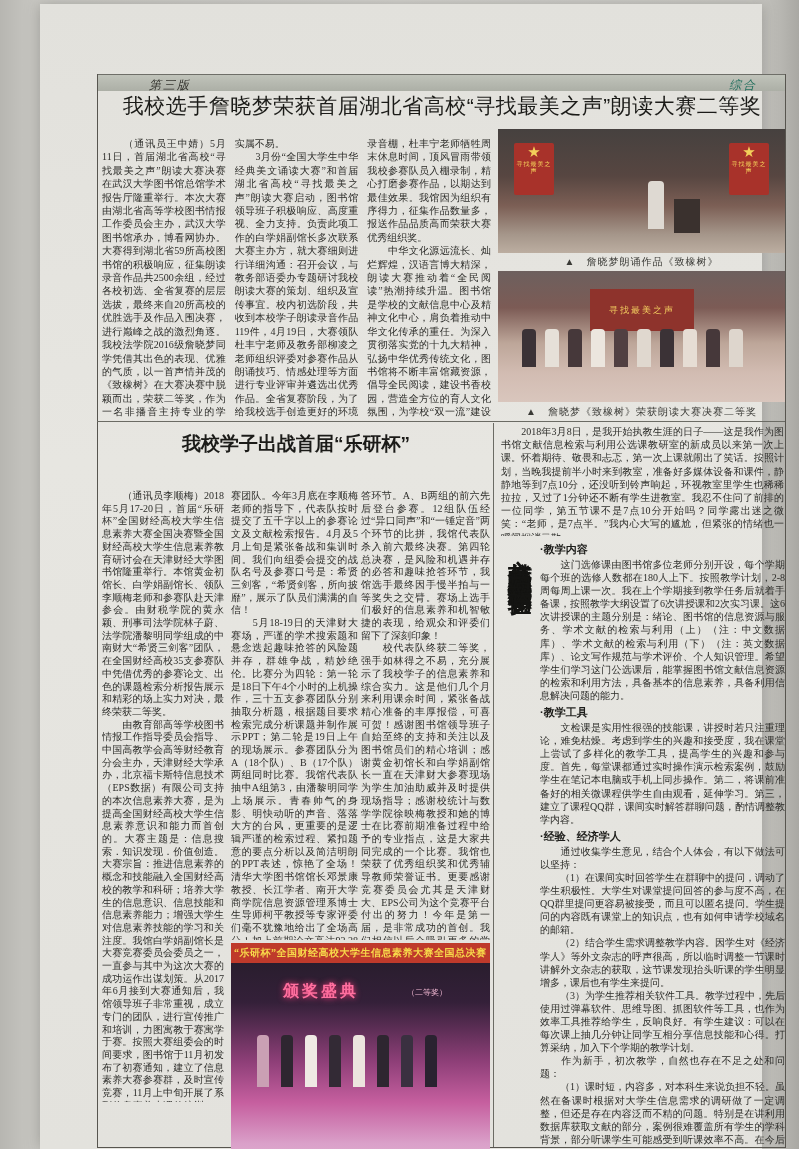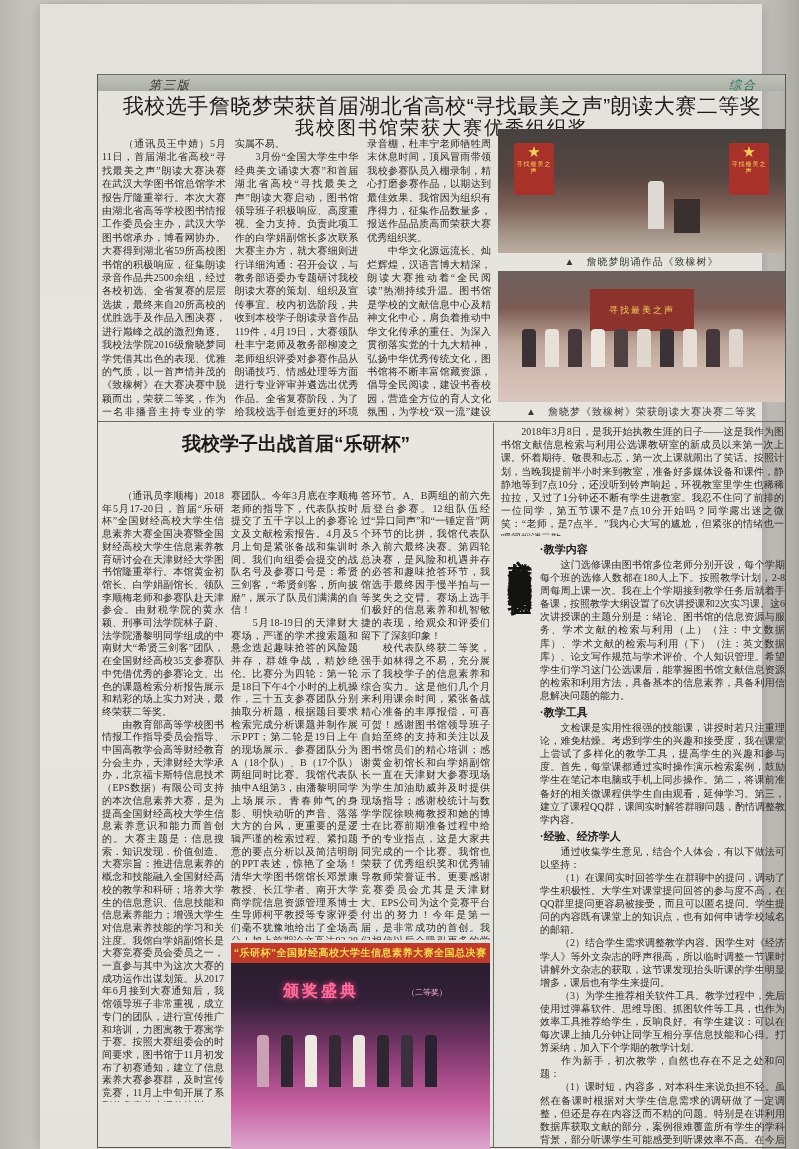--- a/index.html
+++ b/index.html
@@ -75,21 +75,20 @@
 
 <div class="sheet abs">
 
   <div class="abs band">
     <span class="band-left">第三版</span>
     <span class="band-right">综合</span>
   </div>
   <div class="abs frame"></div>
 
   <div class="abs hl hl1">我校选手詹晓梦荣获首届湖北省高校“寻找最美之声”朗读大赛二等奖</div>
-  <div class="abs hl hl2">我校图书馆荣获大赛优秀组织奖</div>
 
   <div class="abs cols">
     <div class="col">　　（通讯员王中婧）5月11日，首届湖北省高校“寻找最美之声”朗读大赛决赛在武汉大学图书馆总馆学术报告厅隆重举行。本次大赛由湖北省高等学校图书情报工作委员会主办，武汉大学图书馆承办，博看网协办。大赛得到湖北省59所高校图书馆的积极响应，征集朗读录音作品共2500余组，经过各校初选、全省复赛的层层选拔，最终来自20所高校的优胜选手及作品入围决赛，进行巅峰之战的激烈角逐。我校法学院2016级詹晓梦同学凭借其出色的表现、优雅的气质，以一首声情并茂的《致橡树》在大赛决赛中脱颖而出，荣获二等奖，作为一名非播音主持专业的学生，在专业选手云集的全省朗读大赛决赛中，能取得如此成绩</div>
     <div class="col">实属不易。
 　　3月份“全国大学生中华经典美文诵读大赛”和首届湖北省高校“寻找最美之声”朗读大赛启动，图书馆领导班子积极响应、高度重视、全力支持。负责此项工作的白学娟副馆长多次联系大赛主办方，就大赛细则进行详细沟通：召开会议，与教务部语委办专题研讨我校朗读大赛的策划、组织及宣传事宜。校内初选阶段，共收到本校学子朗读录音作品119件，4月19日，大赛领队杜丰宁老师及教务部柳凌之老师组织评委对参赛作品从朗诵技巧、情感处理等方面进行专业评审并遴选出优秀作品。全省复赛阶段，为了给我校选手创造更好的环境和条件录制优质参赛作品，白学娟副馆长特地联系了专业</div>
     <div class="col">录音棚，杜丰宁老师牺牲周末休息时间，顶风冒雨带领我校参赛队员入棚录制，精心打磨参赛作品，以期达到最佳效果。我馆因为组织有序得力，征集作品数量多，报送作品品质高而荣获大赛优秀组织奖。
 　　中华文化源远流长、灿烂辉煌，汉语言博大精深，朗读大赛推动着“全民阅读”热潮持续升温。图书馆是学校的文献信息中心及精神文化中心，肩负着推动中华文化传承的重任。为深入贯彻落实党的十九大精神，弘扬中华优秀传统文化，图书馆将不断丰富馆藏资源，倡导全民阅读，建设书香校园，营造全方位的育人文化氛围，为学校“双一流”建设和人才培养做出贡献。</div>
   </div>
 
   <div class="abs photo p1">

